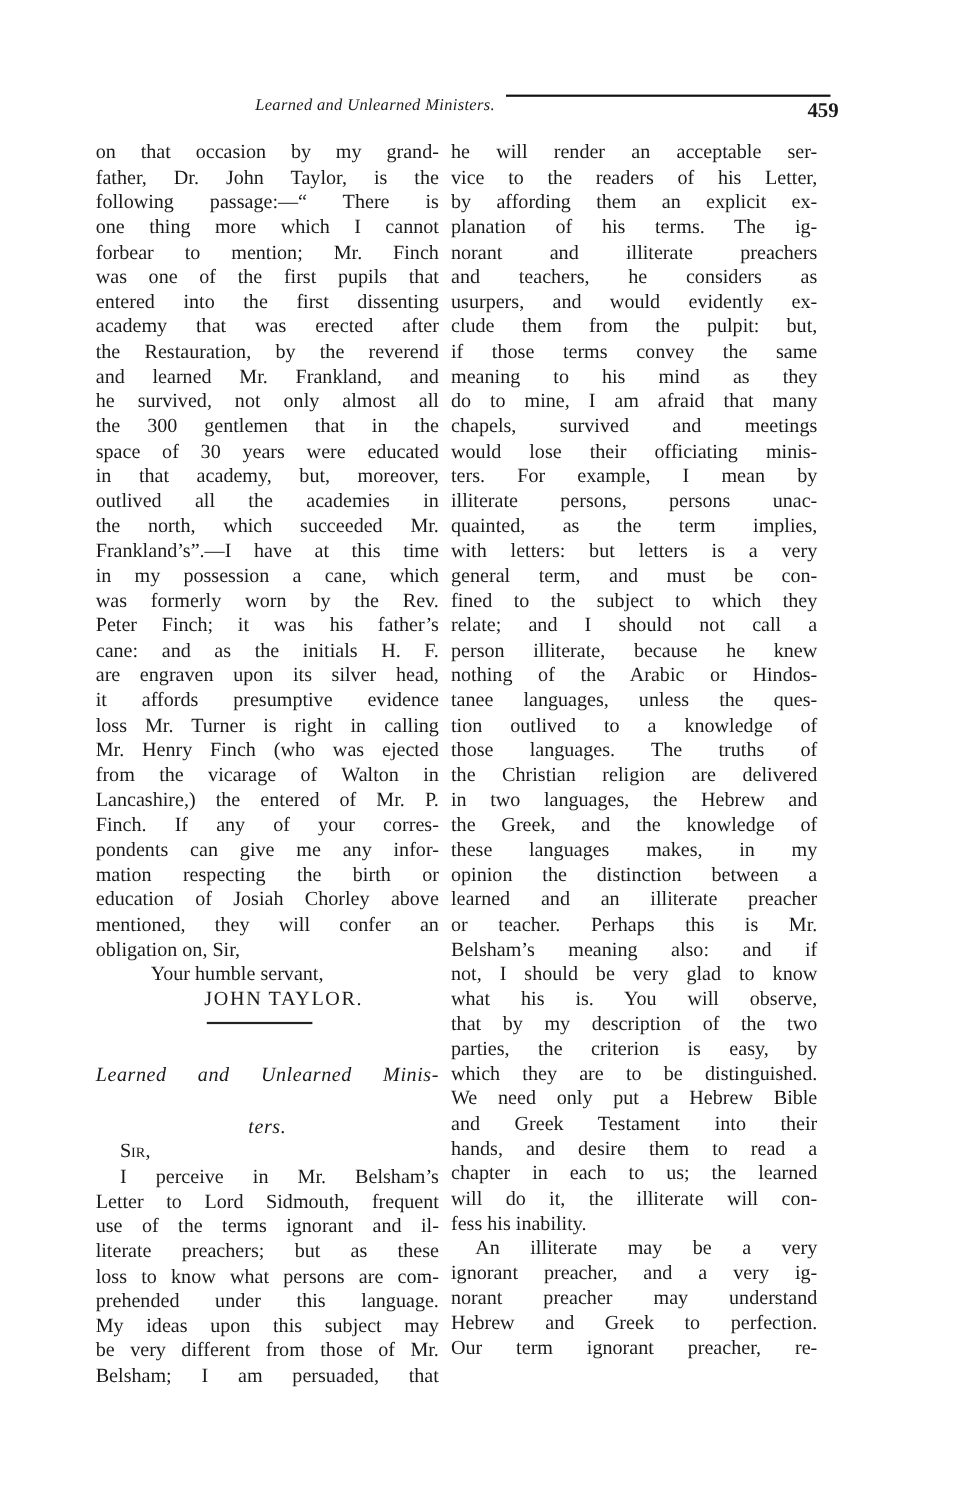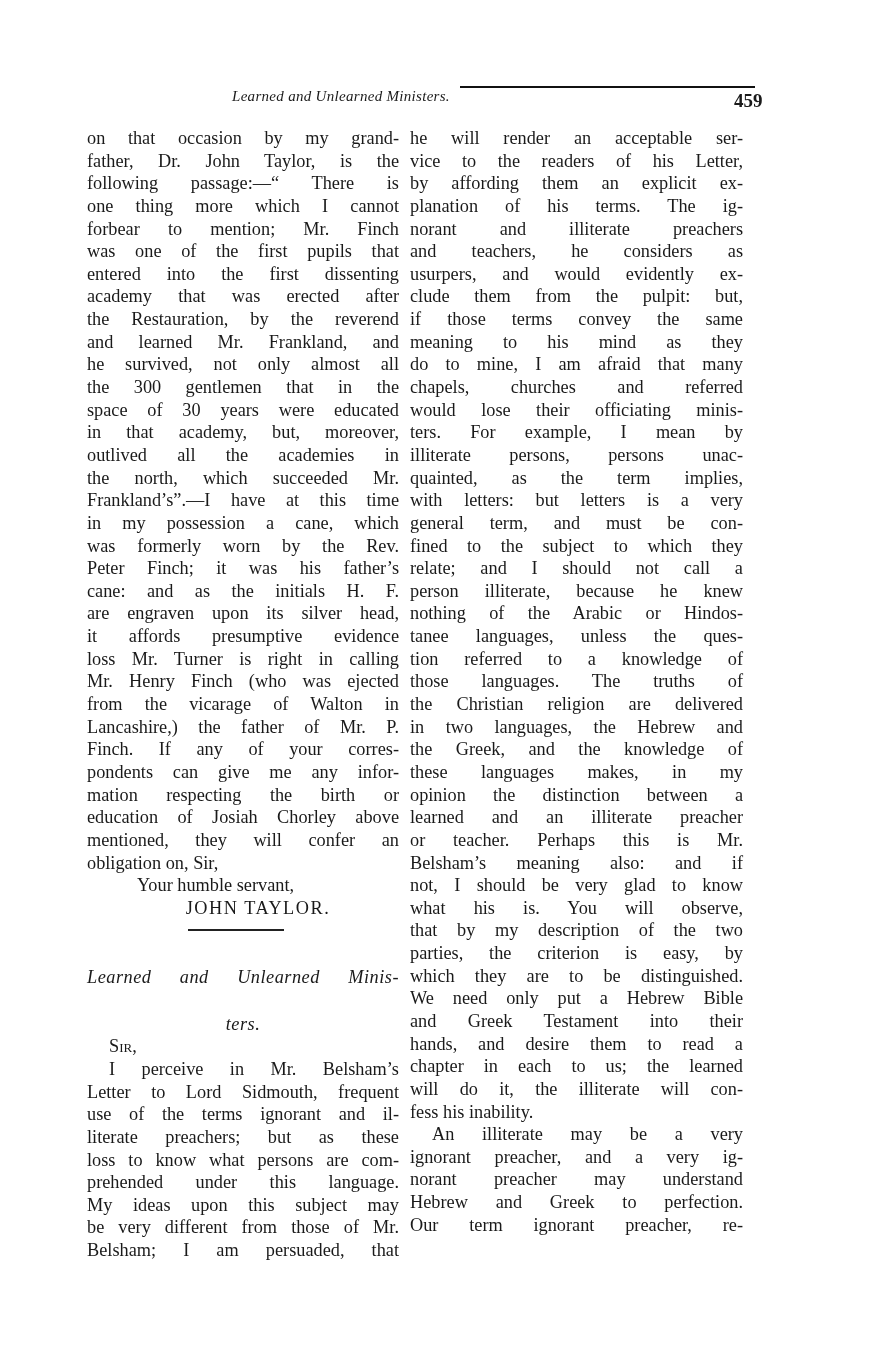--- a/index.html
+++ b/index.html
@@ -72,21 +72,21 @@
       <span class="line">Frankland’s”.—I have at this time</span>
       <span class="line">in my possession a cane, which</span>
       <span class="line">was formerly worn by the Rev.</span>
       <span class="line">Peter Finch; it was his father’s</span>
       <span class="line">cane: and as the initials H. F.</span>
       <span class="line">are engraven upon its silver head,</span>
       <span class="line">it affords presumptive evidence</span>
       <span class="line">loss Mr. Turner is right in calling</span>
       <span class="line">Mr. Henry Finch (who was ejected</span>
       <span class="line">from the vicarage of Walton in</span>
-      <span class="line">Lancashire,) the father of Mr. P.</span>
+      <span class="line">Lancashire,) the entered of Mr. P.</span>
       <span class="line">Finch. If any of your corres-</span>
       <span class="line">pondents can give me any infor-</span>
       <span class="line">mation respecting the birth or</span>
       <span class="line">education of Josiah Chorley above</span>
       <span class="line">mentioned, they will confer an</span>
     </div>
   <span class="line last">obligation on,     Sir,</span>
   <span class="line closing">Your humble servant,</span>
   <span class="line signature">JOHN TAYLOR.</span>
   <span class="divider"></span>
@@ -112,33 +112,33 @@
       <span class="line">vice to the readers of his Letter,</span>
       <span class="line">by affording them an explicit ex-</span>
       <span class="line">planation of his terms. The ig-</span>
       <span class="line">norant and illiterate preachers</span>
       <span class="line">and teachers, he considers as</span>
       <span class="line">usurpers, and would evidently ex-</span>
       <span class="line">clude them from the pulpit: but,</span>
       <span class="line">if those terms convey the same</span>
       <span class="line">meaning to his mind as they</span>
       <span class="line">do to mine, I am afraid that many</span>
-      <span class="line">chapels, churches and referred</span>
+      <span class="line">chapels, survived and meetings</span>
       <span class="line">would lose their officiating minis-</span>
       <span class="line">ters. For example, I mean by</span>
       <span class="line">illiterate persons, persons unac-</span>
       <span class="line">quainted, as the term implies,</span>
       <span class="line">with letters: but letters is a very</span>
       <span class="line">general term, and must be con-</span>
       <span class="line">fined to the subject to which they</span>
       <span class="line">relate; and I should not call a</span>
       <span class="line">person illiterate, because he knew</span>
       <span class="line">nothing of the Arabic or Hindos-</span>
       <span class="line">tanee languages, unless the ques-</span>
-      <span class="line">tion referred to a knowledge of</span>
+      <span class="line">tion outlived to a knowledge of</span>
       <span class="line">those languages. The truths of</span>
       <span class="line">the Christian religion are delivered</span>
       <span class="line">in two languages, the Hebrew and</span>
       <span class="line">the Greek, and the knowledge of</span>
       <span class="line">these languages makes, in my</span>
       <span class="line">opinion the distinction between a</span>
       <span class="line">learned and an illiterate preacher</span>
       <span class="line">or teacher. Perhaps this is Mr.</span>
       <span class="line">Belsham’s meaning also: and if</span>
       <span class="line">not, I should be very glad to know</span>

